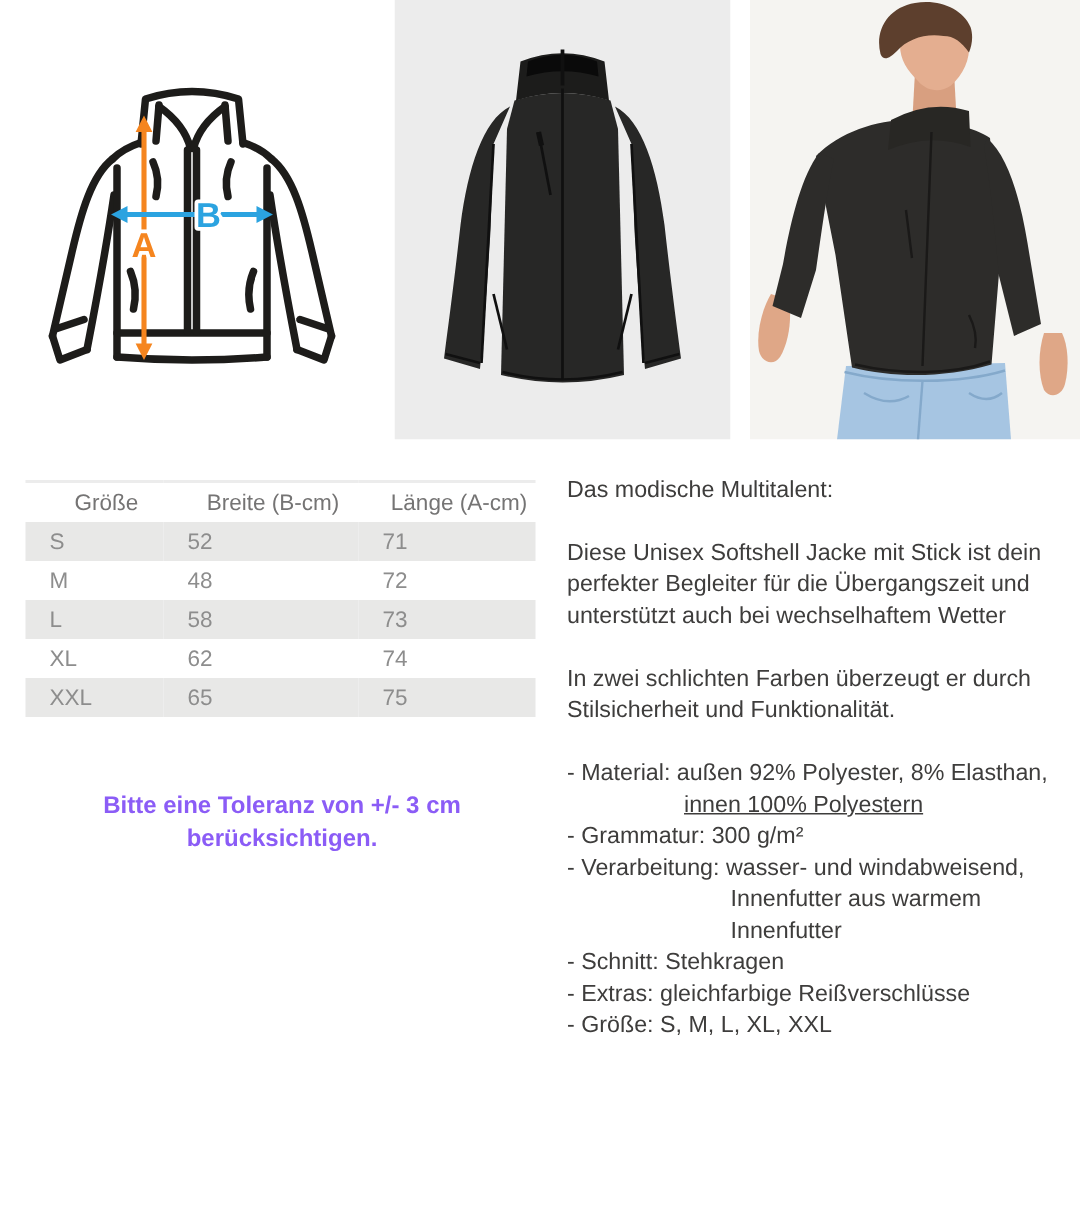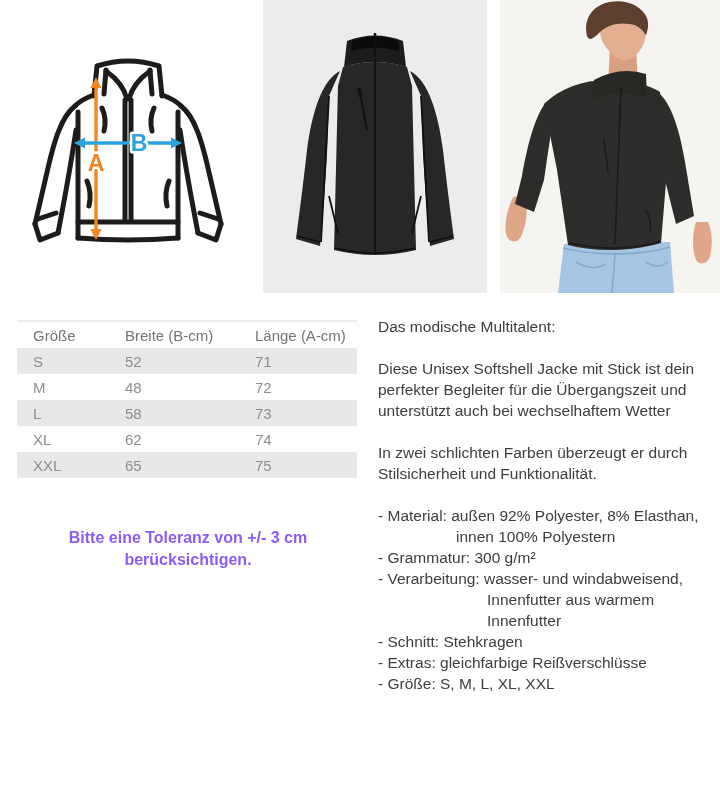--- a/index.html
+++ b/index.html
@@ -14,34 +14,34 @@
   .fig-model{position:absolute;left:500px;top:0;width:220px;height:293px;}
 
   .measure-label{font:700 23px "Liberation Sans",sans-serif;
                  stroke:#ffffff;stroke-width:5px;stroke-linejoin:round;paint-order:stroke;}
 
   
   .size-table{position:absolute;left:17px;top:320px;width:340px;
               border-collapse:collapse;table-layout:fixed;border-top:2px solid #ececec;}
   .size-table th,.size-table td{height:26px;padding:0 0 0 16px;text-align:left;
               vertical-align:middle;font-size:15px;font-weight:400;white-space:nowrap;}
-  .size-table th{color:#757474;background:#ffffff;}
+  .size-table th{color:#757474;background:#ffffff;text-align:center;}
   .size-table td{color:#8d8d8d;}
   .size-table tbody tr:nth-child(odd){background:#e8e8e7;}
 
   
   .tolerance{position:absolute;left:10px;top:527px;width:356px;text-align:center;
              font-size:16px;line-height:22px;color:#8b5cf6;font-weight:bold;}
 
   
   .description{position:absolute;left:378px;top:316px;width:342px;
                font-size:15.5px;line-height:21px;color:#3e3d3c;}
   .desc-block{margin:0 4px 21px 0;}
   .spec-line{white-space:nowrap;}
-  .indent-a{padding-left:78px;}
+  .indent-a{padding-left:78px;text-decoration:underline;}
   .indent-b{padding-left:109px;}
 </style>
 </head>
 <body>
 
 <div class="page">
 
   <figure class="fig-diagram">
     <svg width="200" height="200" viewBox="0 0 200 200">
       <g stroke="#1d1c1a" stroke-width="5" fill="none" stroke-linecap="round" stroke-linejoin="round">

